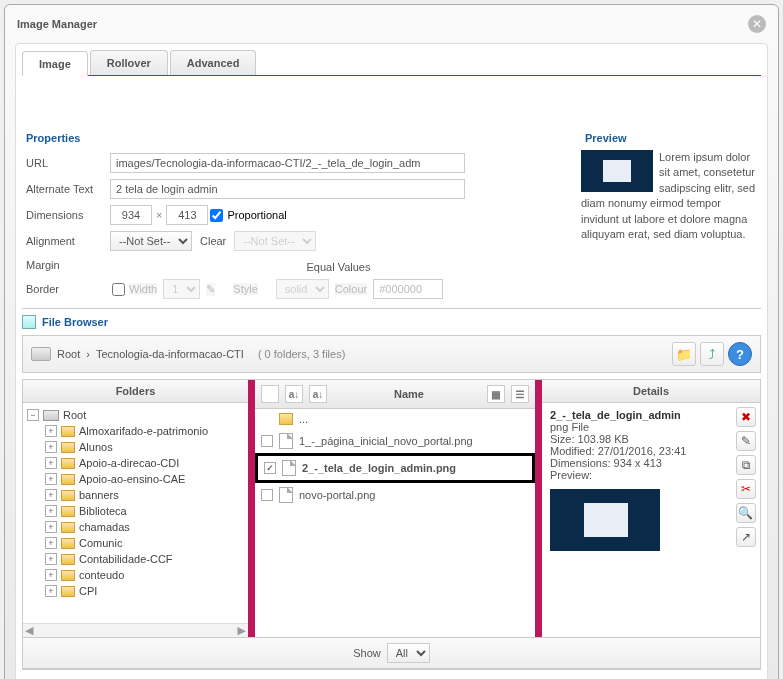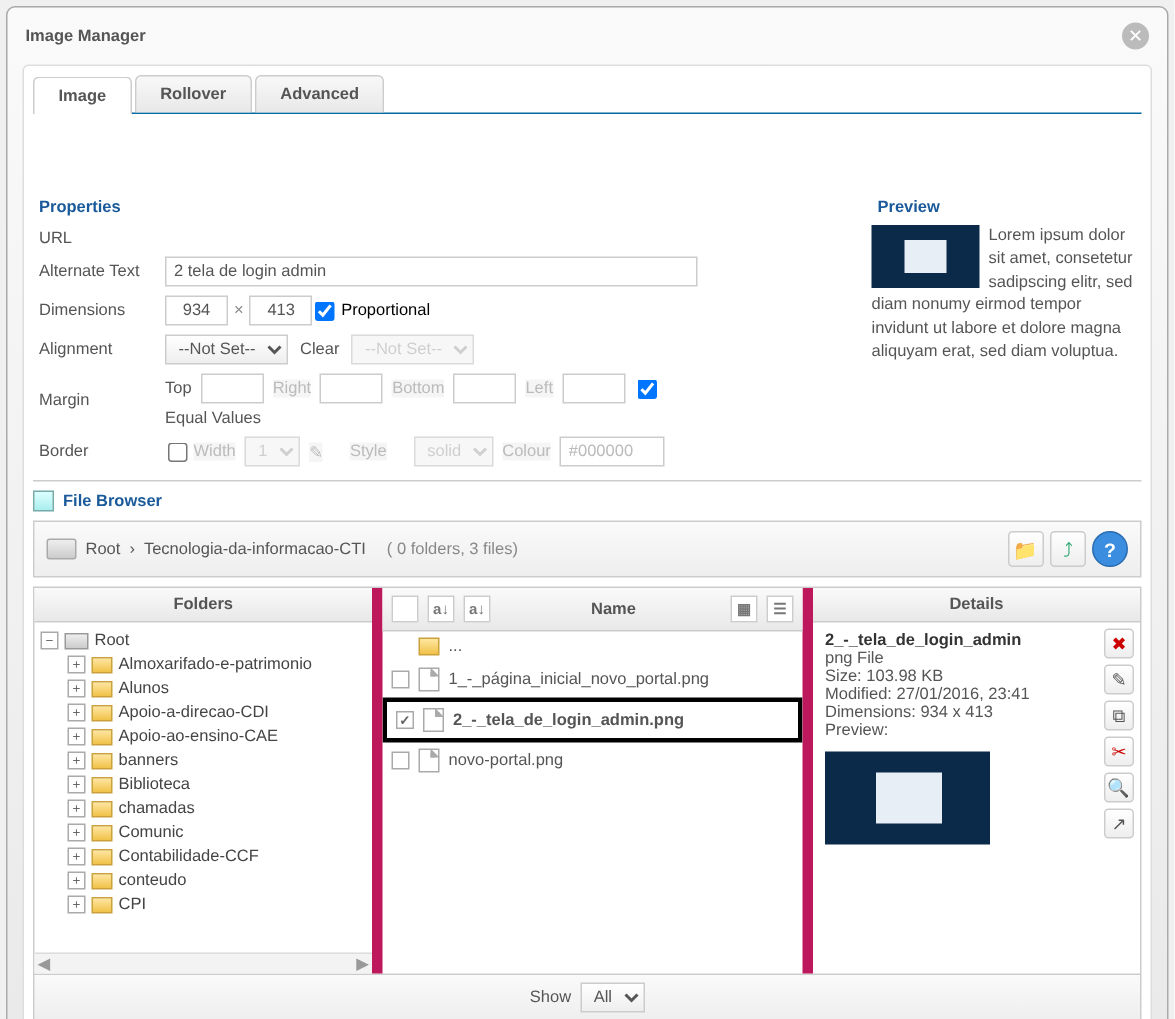--- a/index.html
+++ b/index.html
@@ -19,21 +19,21 @@
 .row { display: flex; align-items: center; padding: 3px 4px; }
 .lbl { width: 84px; color: #555; }
 input[type=text] { border: 1px solid #ccc; padding: 3px 5px; background: #fff; color: #555; }
 input.small { width: 42px; text-align: center; }
 input.wide { width: 355px; }
 .dim-x { padding: 0 4px; color: #888; }
 .chk { margin: 0 4px 0 2px; }
 select { border: 1px solid #ccc; background: linear-gradient(#fff,#eee); padding: 2px 4px; color: #555; }
 .disabled { color: #bbb !important; background: #f5f5f5; }
 .margin-row { display: flex; align-items: center; gap: 6px; flex-wrap: wrap; }
-.sub { color: #555; }
+.sub { color: #555; text-align: center; }
 .preview-thumb { width: 72px; height: 42px; background: #0b2a4a; float: left; margin: 0 6px 2px 0; position: relative; }
 .preview-thumb::after { content:""; position:absolute; top:10px; left:22px; width:28px; height:22px; background:#e8eef6; }
 .preview-text { color: #555; line-height: 1.4; }
 .fb-head { display: flex; align-items: center; color: #1a5a9a; font-weight: bold; border-top: 1px solid #ccc; padding-top: 6px; margin-top: 6px; }
 .fb-icon { width: 14px; height: 14px; border: 1px solid #7aa; background: linear-gradient(#dff,#aee); margin-right: 6px; }
 .crumb-bar { border: 1px solid #ccc; background: linear-gradient(#fafafa,#eee); padding: 6px 8px; margin: 6px 0; display: flex; align-items: center; justify-content: space-between; }
 .crumbs { display: flex; align-items: center; gap: 6px; color: #555; }
 .drive-icon { width: 20px; height: 14px; background: linear-gradient(#eee,#ccc); border: 1px solid #aaa; border-radius: 2px; }
 .tool-icons { display: flex; gap: 4px; }
 .ticon { width: 24px; height: 24px; border: 1px solid #ccc; background: linear-gradient(#fff,#eee); border-radius: 3px; display: flex; align-items: center; justify-content: center; font-size: 13px; }
@@ -90,20 +90,21 @@
       <div class="tab">Rollover</div>
       <div class="tab">Advanced</div>
     </div>
 
     <div class="props">
       <div class="props-left">
         <div class="section-title">Properties</div>
 
         <div class="row">
           <span class="lbl">URL</span>
+          <input type="text" class="wide" value="images/Tecnologia-da-informacao-CTI/2_-_tela_de_login_adm" style="">
         </div>
         <div class="row">
           <span class="lbl">Alternate Text</span>
           <input type="text" class="wide" value="2 tela de login admin" style="">
         </div>
         <div class="row">
           <span class="lbl">Dimensions</span>
           <input type="text" class="small" value="934" style="">
           <span class="dim-x">×</span>
           <input type="text" class="small" value="413" style="">
@@ -112,31 +113,20 @@
         </div>
         <div class="row">
           <span class="lbl">Alignment</span>
           <select><option>--Not Set--</option></select>
           <span style="margin:0 8px" class="sub">Clear</span>
           <select class="disabled" disabled=""><option>--Not Set--</option></select>
         </div>
         <div class="row">
           <span class="lbl">Margin</span>
           <div style="flex:1">
-            <div class="margin-row">
-              <span class="sub">Top</span>
-              <input type="text" class="small disabled" disabled="" style="">
-              <span class="sub disabled">Right</span>
-              <input type="text" class="small disabled" disabled="" style="">
-              <span class="sub disabled">Bottom</span>
-              <input type="text" class="small disabled" disabled="" style="">
-              <span class="sub disabled">Left</span>
-              <input type="text" class="small disabled" disabled="" style="">
-              <input type="checkbox" class="chk" checked="" style="">
-            </div>
             <div class="sub" style="padding-top:4px">Equal Values</div>
           </div>
         </div>
         <div class="row">
           <span class="lbl">Border</span>
           <input type="checkbox" class="chk" style="">
           <span class="sub disabled">Width</span>
           <select class="disabled" disabled="" style="margin:0 6px"><option>1</option></select>
           <span class="disabled">✎</span>
           <span class="sub disabled" style="margin:0 18px">Style</span>

